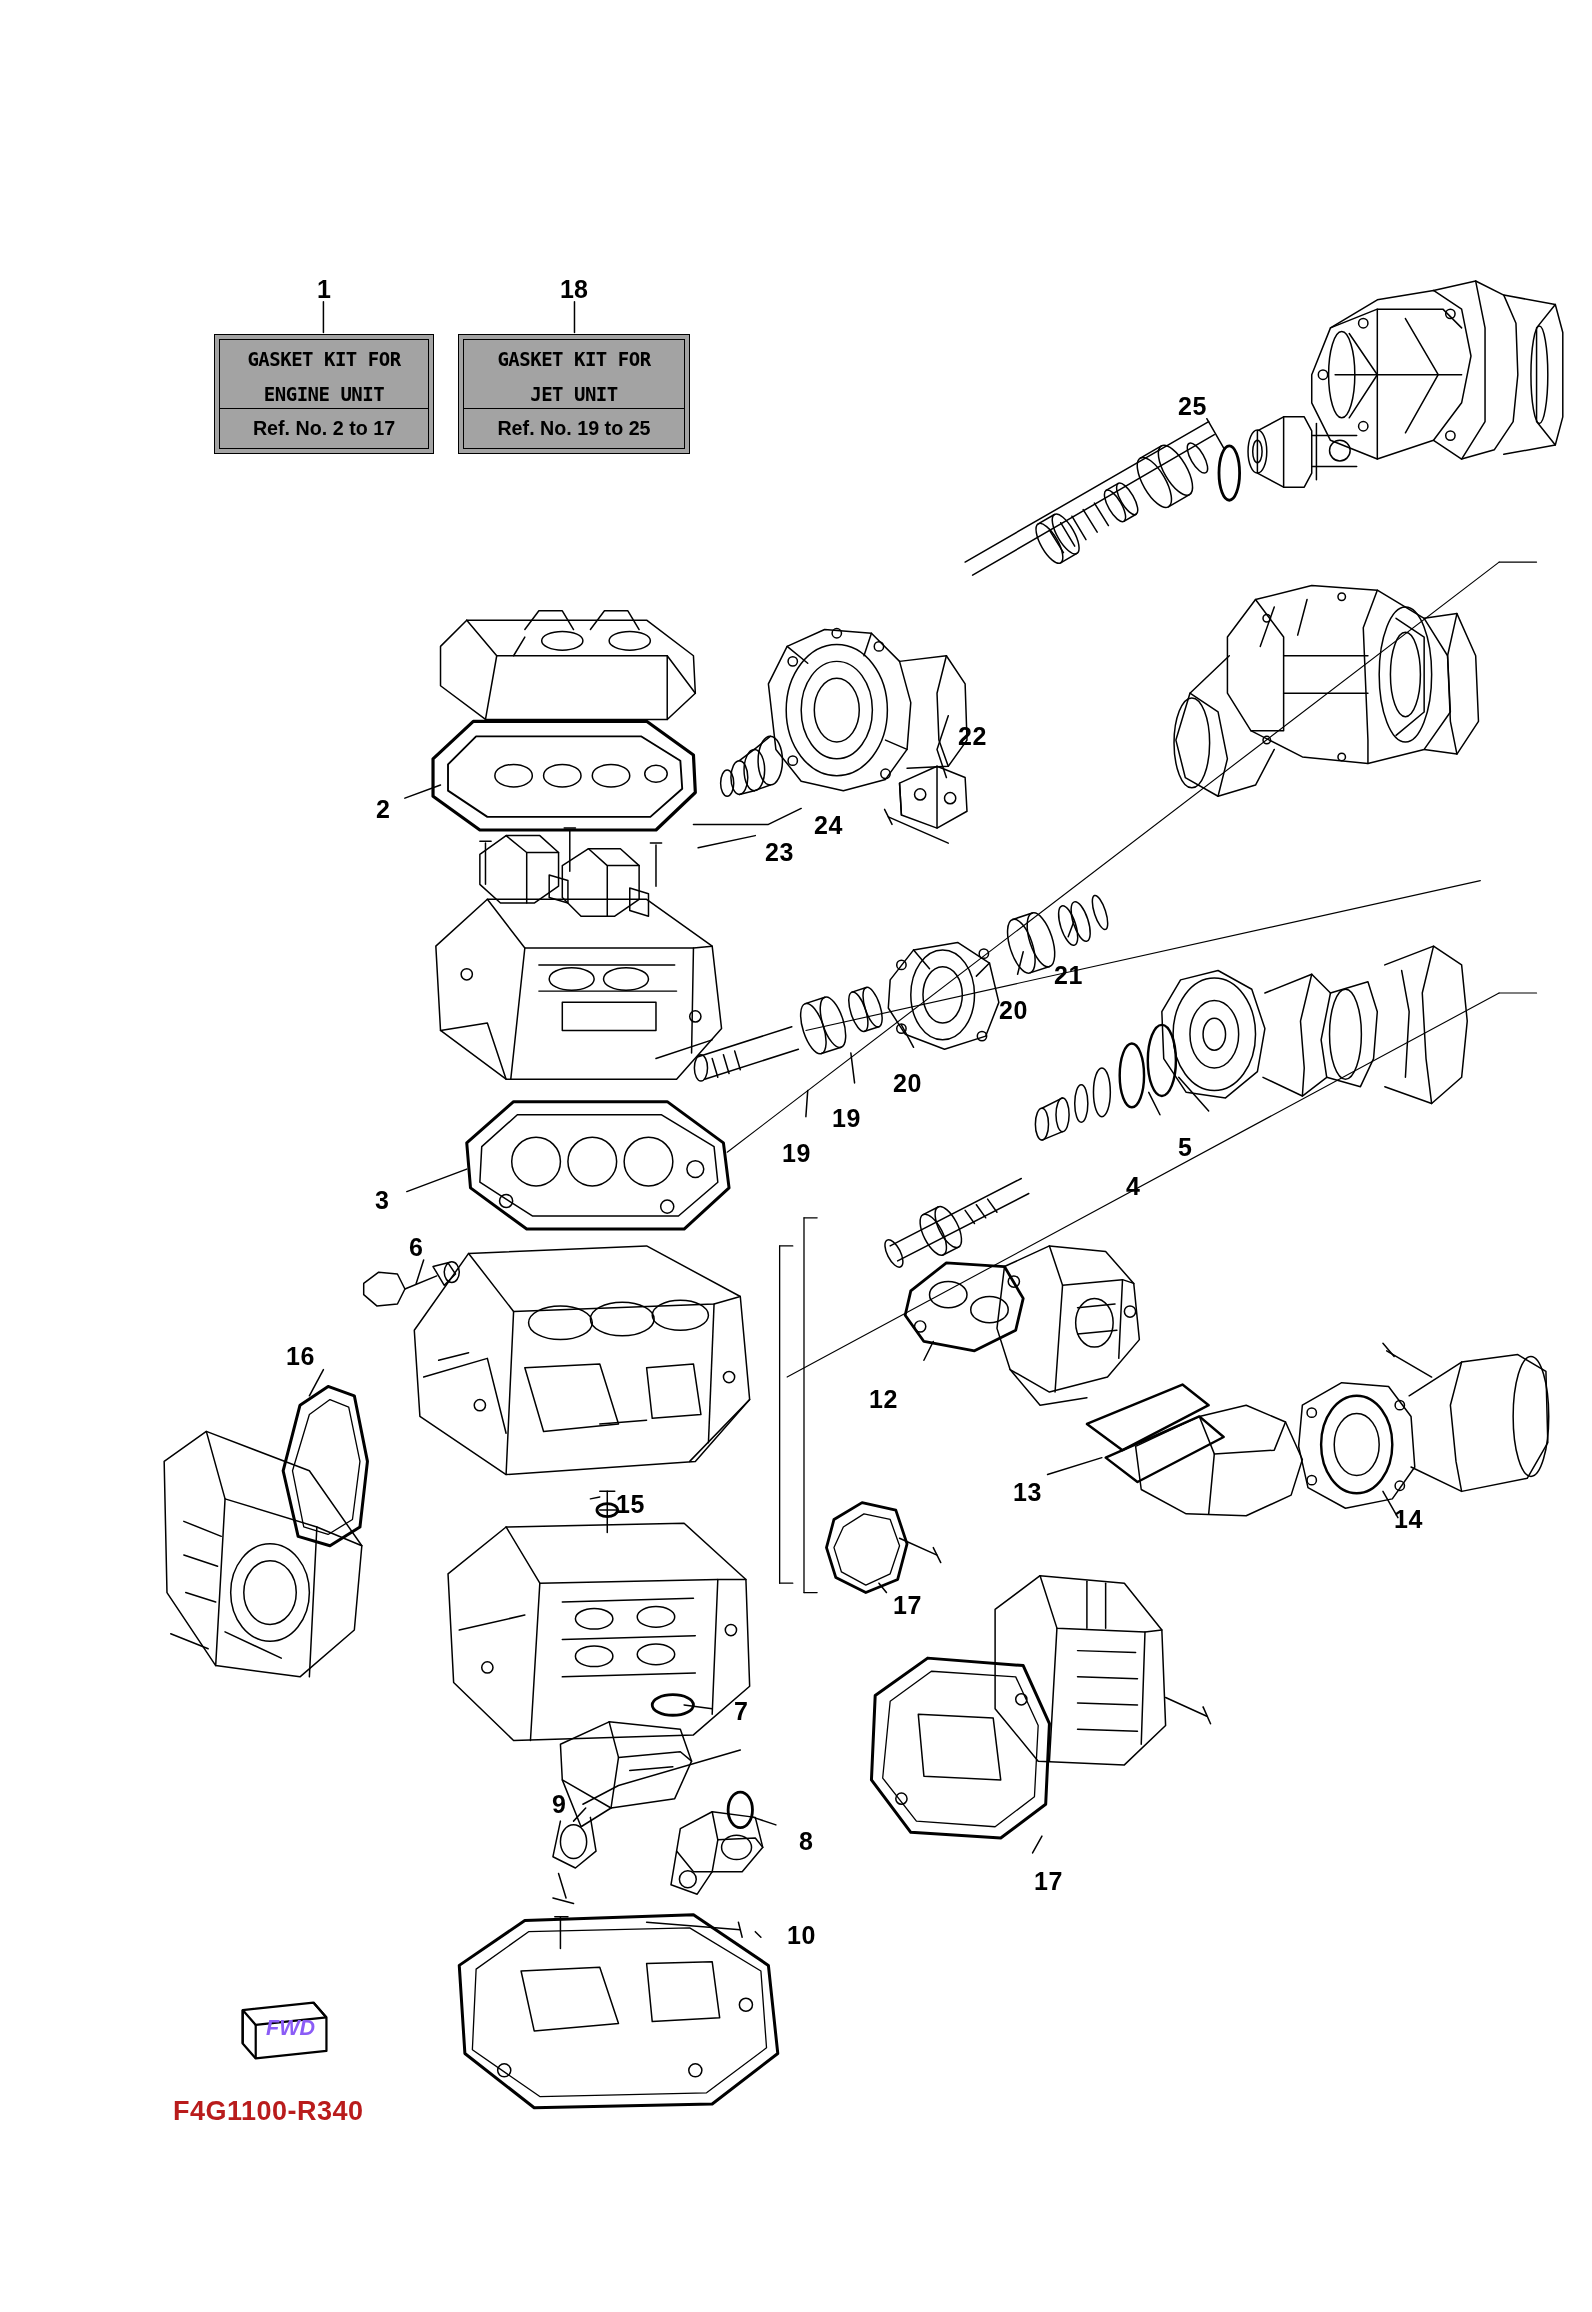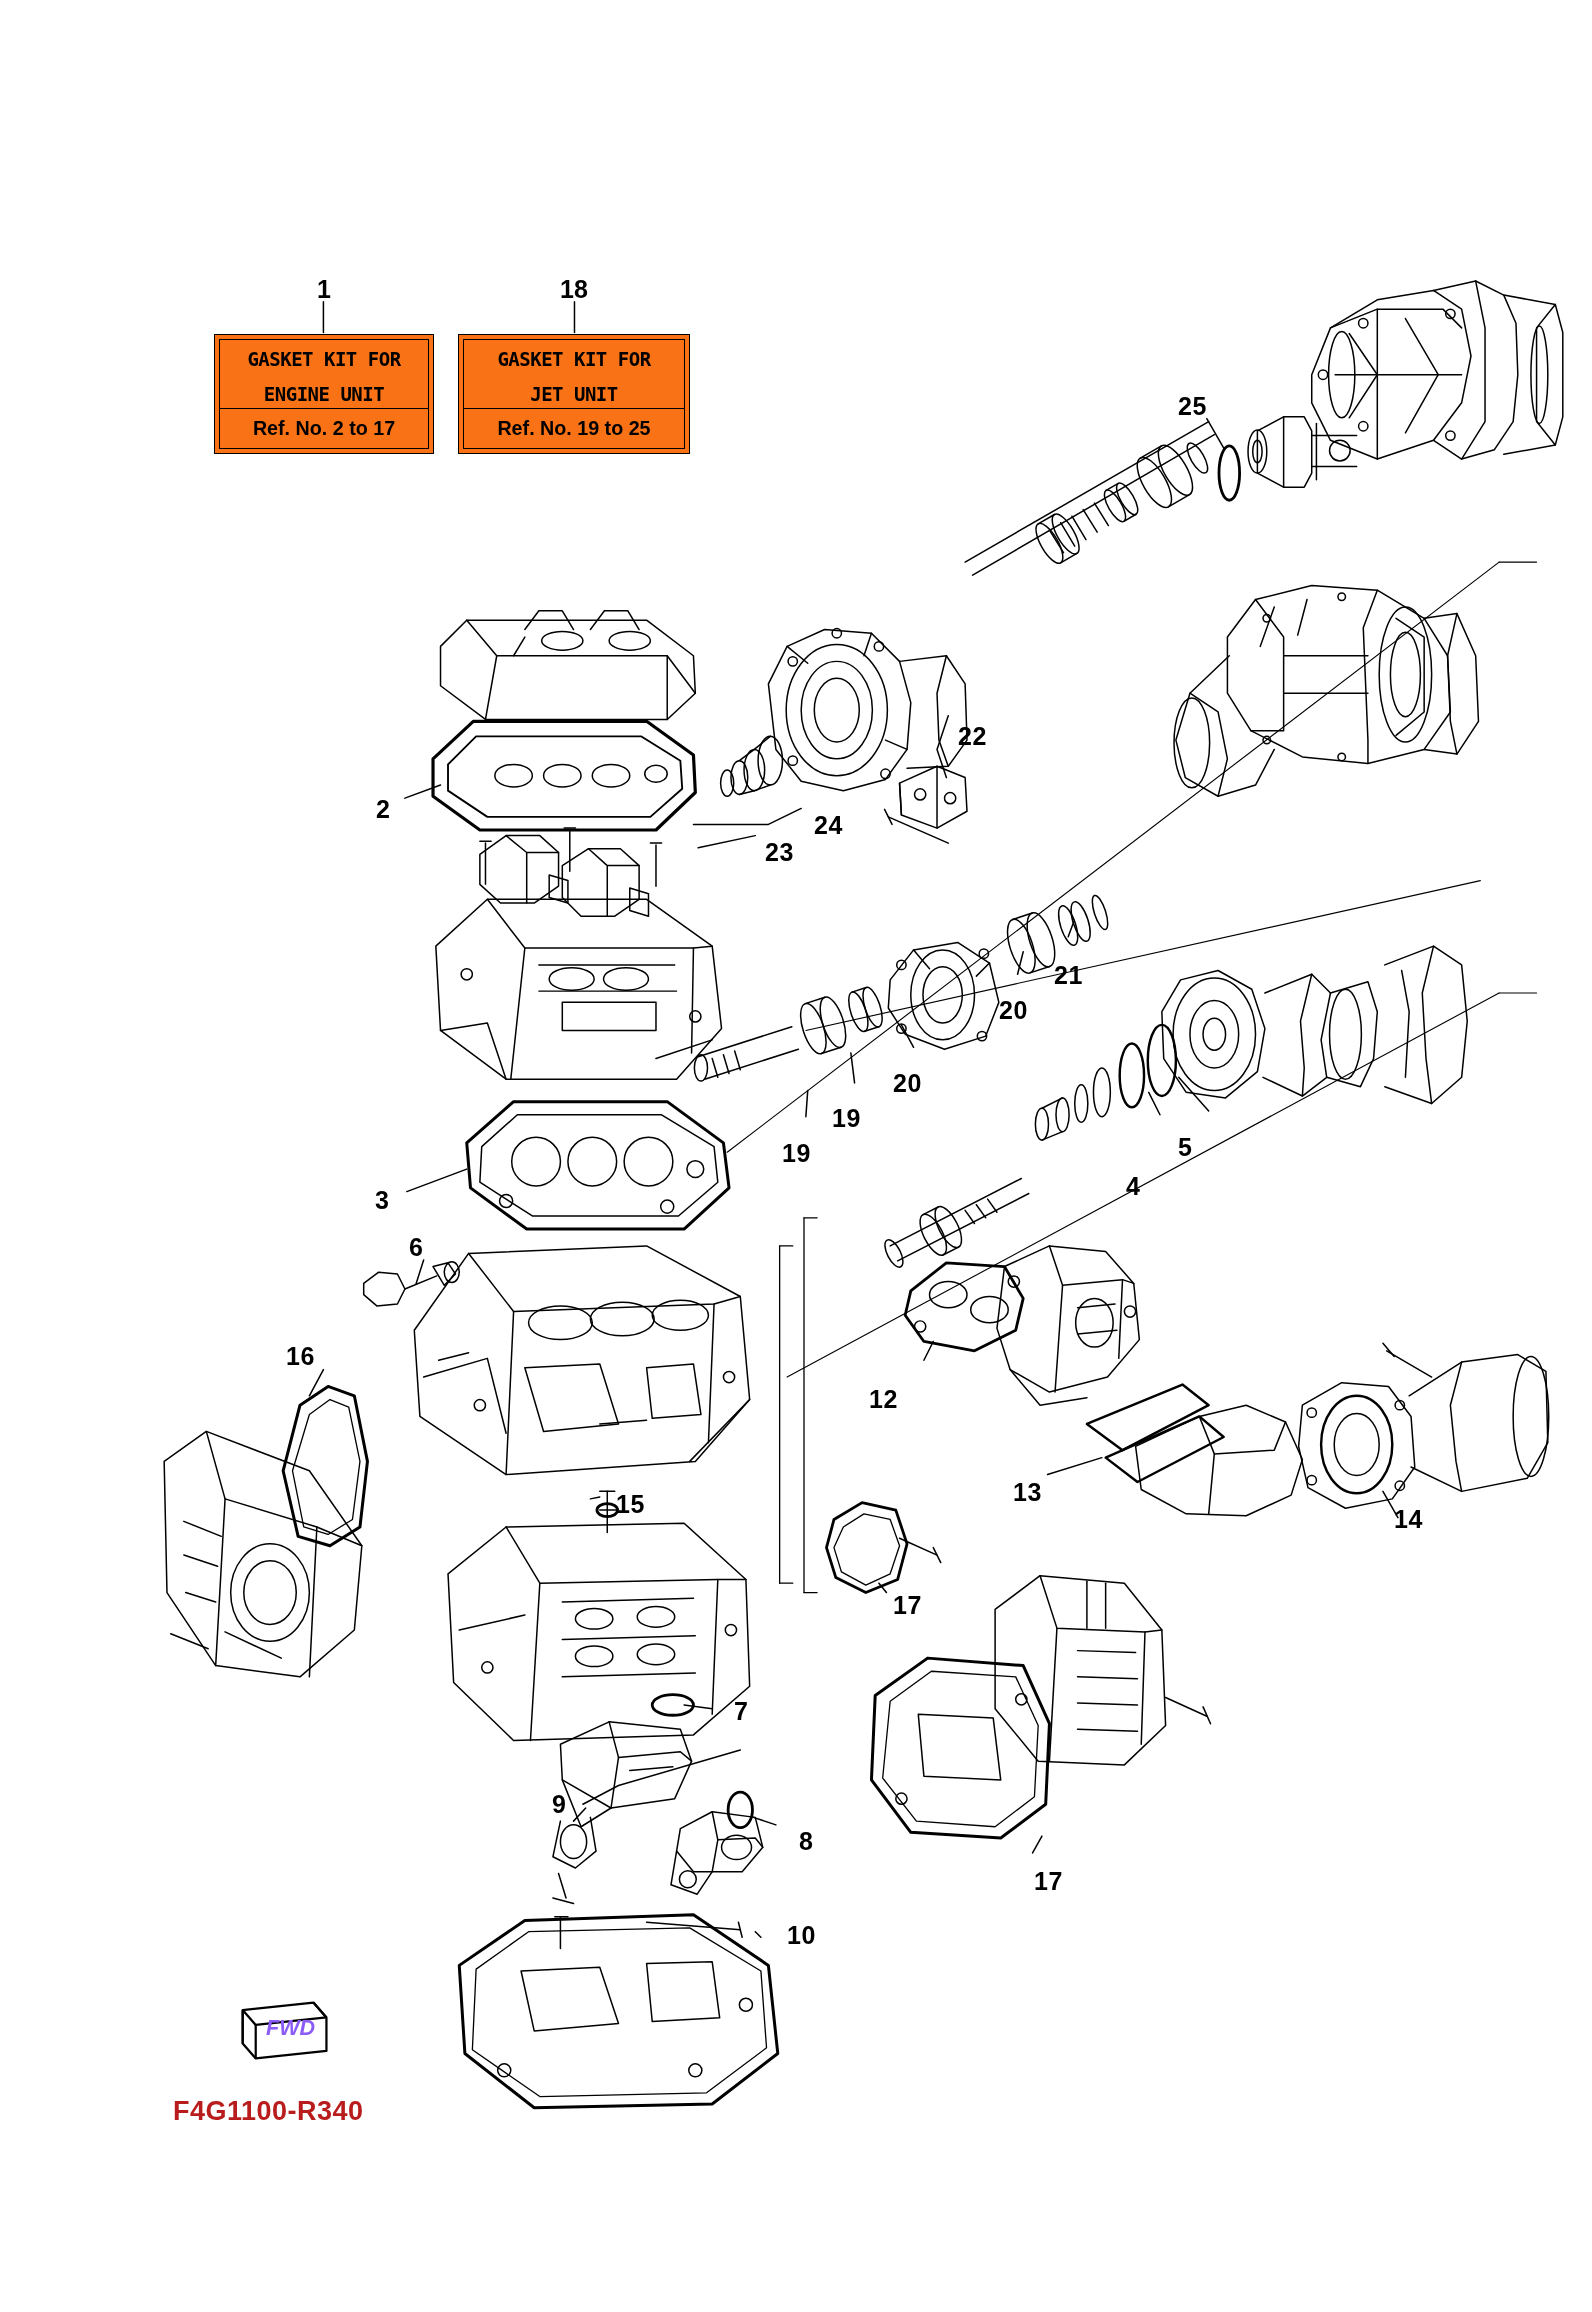--- a/index.html
+++ b/index.html
@@ -36,21 +36,21 @@
     font-weight: 700;
     color: #000000;
     line-height: 1;
     white-space: nowrap;
     letter-spacing: 0.5px;
   }
   
   .legend-box {
     position: absolute;
     border: 1.9px solid #000;
-    background: #f97316;
+    background: #a3a3a3;
     box-sizing: border-box;
   }
   .legend-inner {
     position: absolute;
     left: 3.7px; top: 3.7px; right: 3.7px; bottom: 3.7px;
     border: 1.9px solid #000;
     box-sizing: border-box;
     display: flex;
     flex-direction: column;
     justify-content: space-between;

